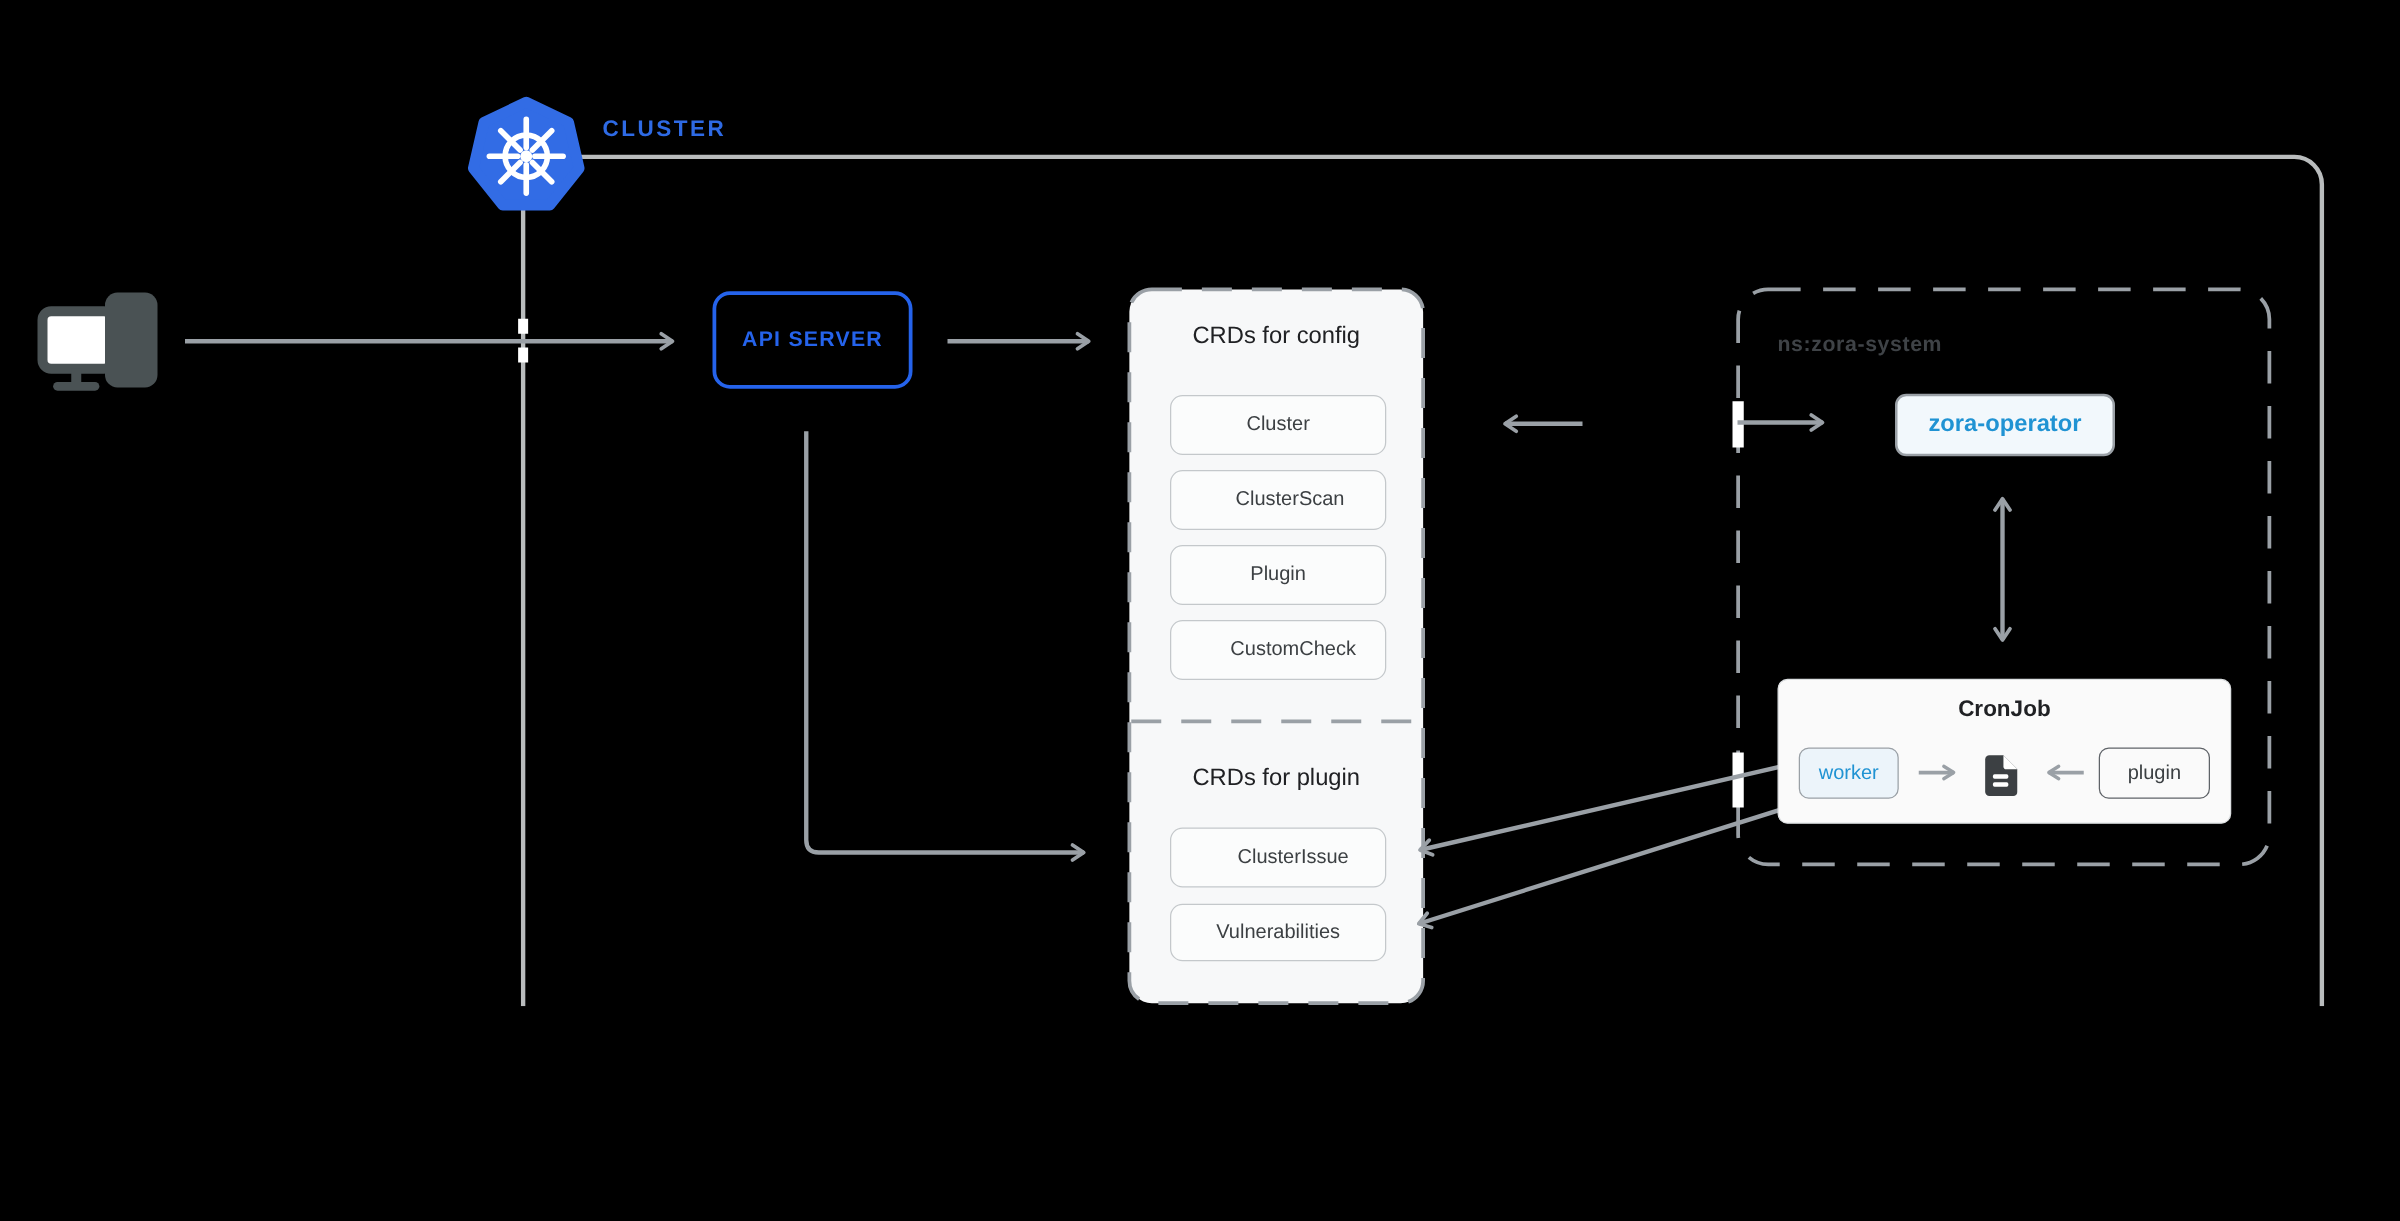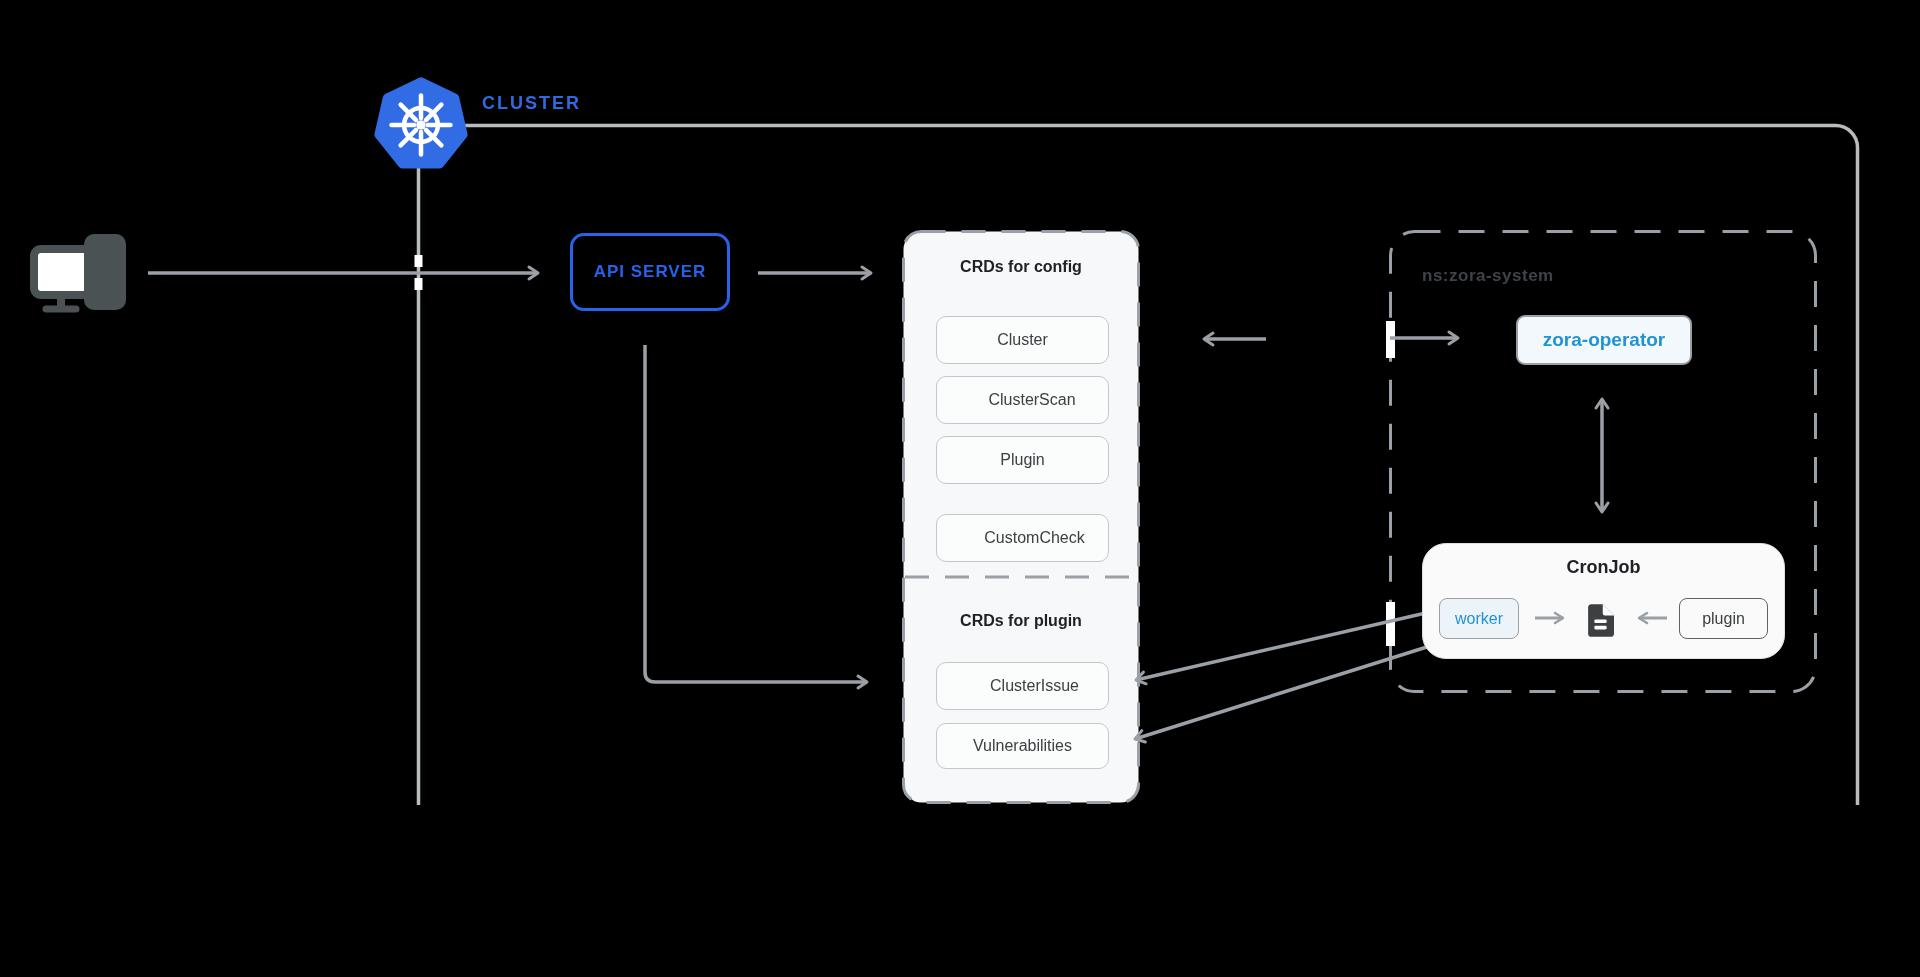--- a/index.html
+++ b/index.html
@@ -10,31 +10,31 @@
   .node{position:absolute;z-index:2;display:flex;align-items:center;justify-content:center;box-sizing:border-box;}
 
   .cluster-label{left:482px;top:93px;font-size:18px;font-weight:bold;letter-spacing:2px;color:#2e6ae4;z-index:3;}
   .k8s-logo{left:369px;top:73px;width:104px;height:104px;z-index:4;}
   .device{left:28px;top:232px;width:104px;height:84px;z-index:2;}
 
   .api-box{left:570px;top:233px;width:160px;height:78px;border:3px solid #2563eb;border-radius:14px;}
   .api-box span{font-size:17px;font-weight:bold;letter-spacing:1px;color:#2563eb;}
 
   .crds-panel{left:903px;top:231px;width:236px;height:572px;z-index:2;}
-  .crds-title{position:absolute;left:0;width:100%;text-align:center;font-size:16px;font-weight:bold;color:#202124;}
+  .crds-title{position:absolute;left:0;width:100%;text-align:center;font-size:19px;font-weight:normal;color:#202124;}
   .crd-btn{position:absolute;left:33px;width:173px;height:48px;display:flex;align-items:center;justify-content:center;
            background:#fbfcfc;border:1.6px solid #c4c8cb;border-radius:10px;box-sizing:border-box;
            font-size:16px;color:#3c4043;}
 
   .ns-label{left:1422px;top:266px;font-size:17px;font-weight:bold;letter-spacing:.5px;color:#3f4347;z-index:2;}
   .zora-box{left:1516px;top:315px;width:176px;height:50px;background:#f2f8fc;border:2px solid #9aa0a6;
             border-radius:9px;font-size:19px;font-weight:bold;color:#2093d3;}
 
   .cronjob{left:1422px;top:543px;width:361px;height:114px;background:#fafafa;border:1px solid #dcdfe1;
-           border-radius:24px;z-index:2;}
+           border-radius:8px;z-index:2;}
   .cronjob-title{position:absolute;left:0;top:13px;width:100%;text-align:center;font-size:18px;font-weight:bold;color:#202124;}
   .mini-btn{position:absolute;top:54px;height:41px;display:flex;align-items:center;justify-content:center;
             box-sizing:border-box;border-radius:8px;font-size:16px;}
   .worker-btn{left:16px;width:80px;background:#ecf4fa;border:1.6px solid #9aa0a6;color:#2093d3;}
   .plugin-btn{left:256px;width:89px;background:#fafafa;border:1.6px solid #5f6368;color:#3c4043;}
   .doc-icon{position:absolute;left:164px;top:60px;width:27px;height:33px;}
   .mini-arrow{position:absolute;top:62px;width:48px;height:24px;}
   .mini-arrow.a1{left:104px;} .mini-arrow.a2{left:204px;}
 </style>
 </head>
@@ -109,21 +109,21 @@
 
   <div class="node api-box">
     <span>API SERVER</span>
   </div>
 
   <div class="abs crds-panel">
     <div class="crds-title" style="top:27px;">CRDs for config</div>
     <div class="crd-btn" style="top:85px;">Cluster</div>
     <div class="crd-btn" style="top:145px;padding-left:19px;">ClusterScan</div>
     <div class="crd-btn" style="top:205px;">Plugin</div>
-    <div class="crd-btn" style="top:283px;padding-left:24px;">CustomCheck</div>
+    <div class="crd-btn" style="top:265px;padding-left:24px;">CustomCheck</div>
     <div class="crds-title" style="top:381px;">CRDs for plugin</div>
     <div class="crd-btn" style="top:431px;padding-left:24px;">ClusterIssue</div>
     <div class="crd-btn" style="top:492px;height:46px;">Vulnerabilities</div>
   </div>
 
   <div class="abs ns-label">ns:zora-system</div>
 
   <div class="node zora-box">zora-operator</div>
 
   <div class="abs cronjob">

